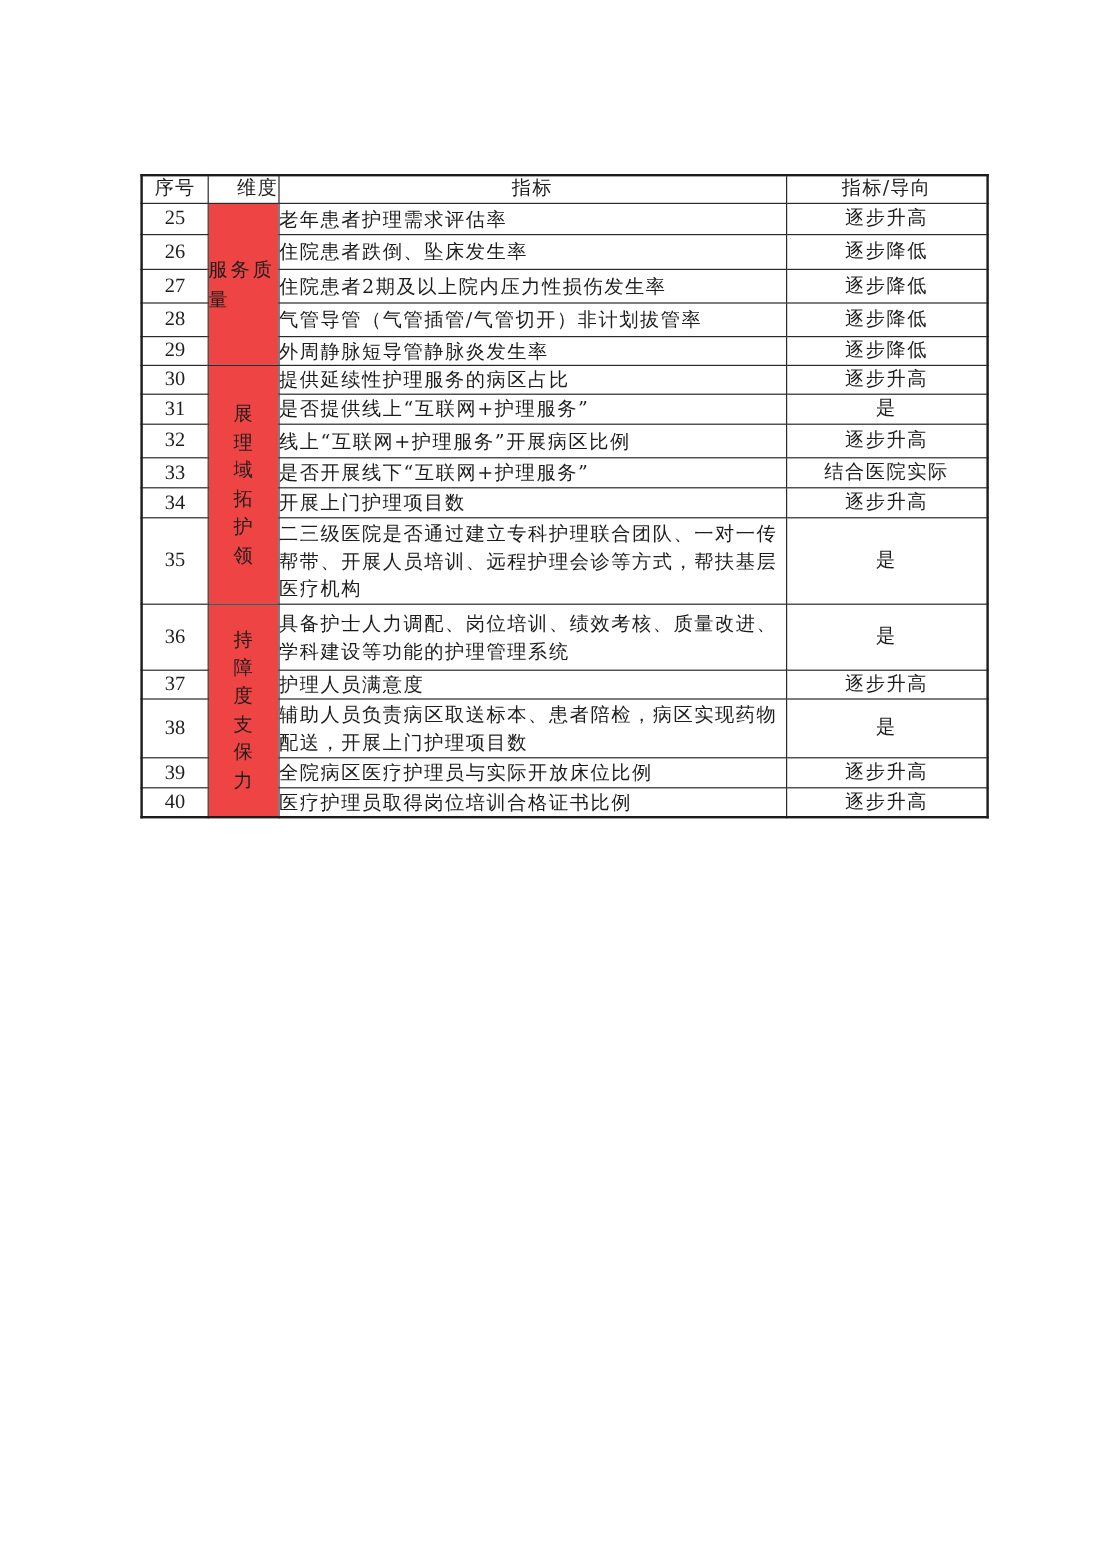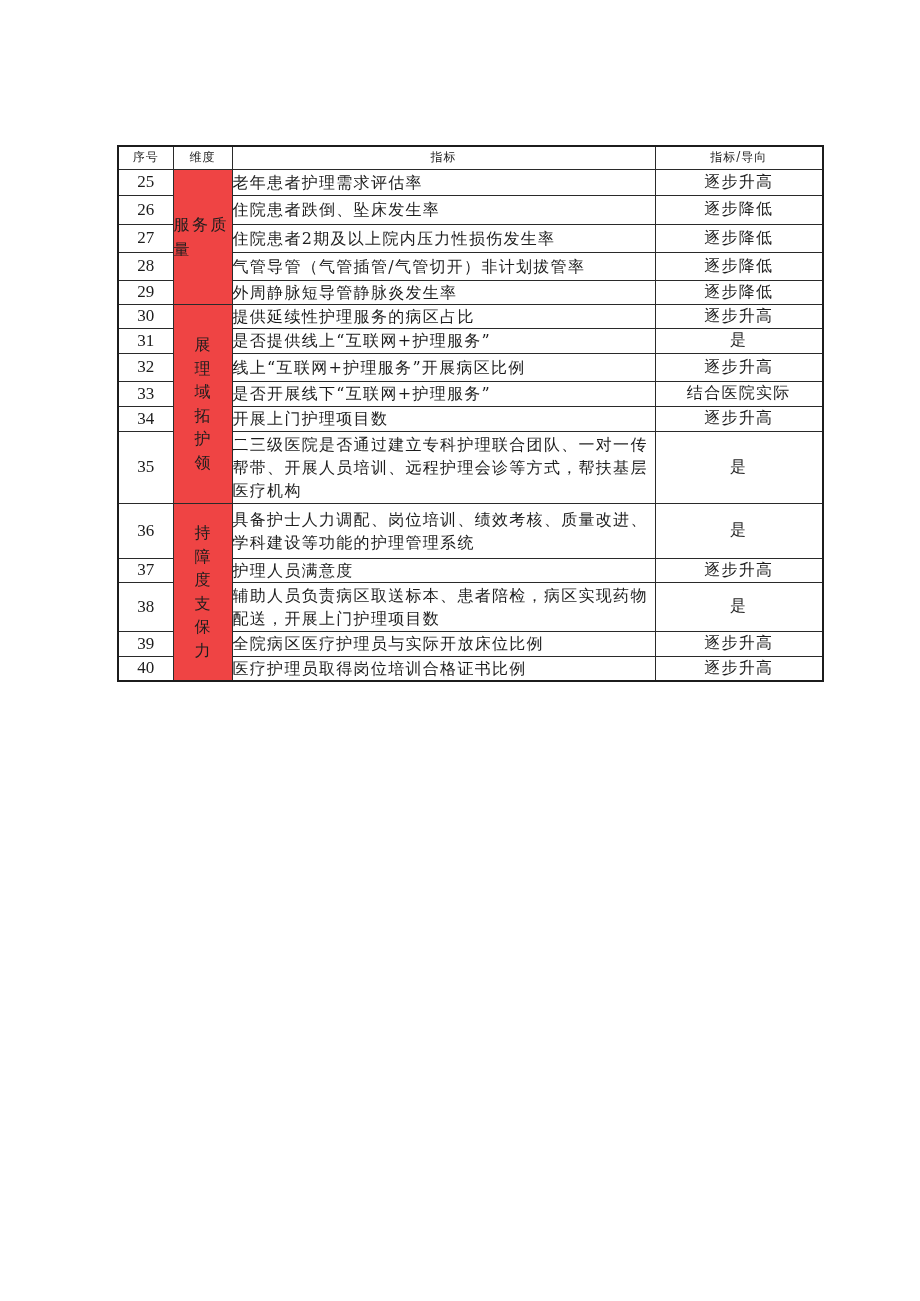--- a/index.html
+++ b/index.html
@@ -38,26 +38,26 @@
     border: 1px solid #2a2a2a;
     padding: 0;
     overflow: hidden;
     vertical-align: middle;
   }
   tr.header-row {
     height: 23px;
   }
   th {
     font-weight: normal;
-    font-size: 12px;
+    font-size: 16px;
     letter-spacing: 1px;
     white-space: nowrap;
   }
   th.h-num   { text-align: center; }
-  th.h-dim   { text-align: center; padding-left: 3px; margin-top: 36px; }
+  th.h-dim   { text-align: right; padding-left: 3px; margin-top: 36px; }
   th.h-ind   { text-align: center; }
   th.h-dir   { text-align: center; }
 
   td.num-cell {
     text-align: center;
     font-family: "Liberation Serif", "DejaVu Serif", serif;
     font-size: 17px;
   }
   td.ind-cell {
     text-align: left;

